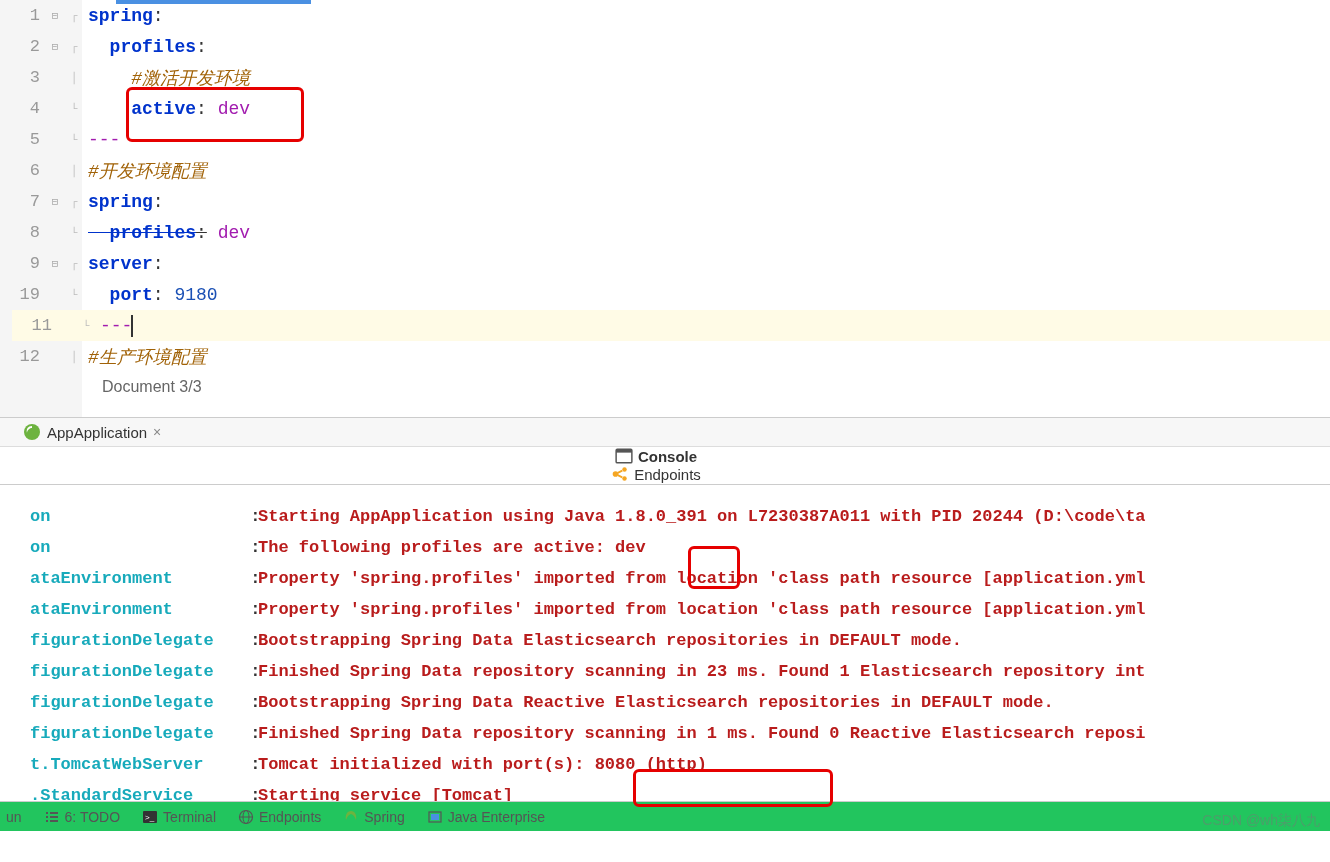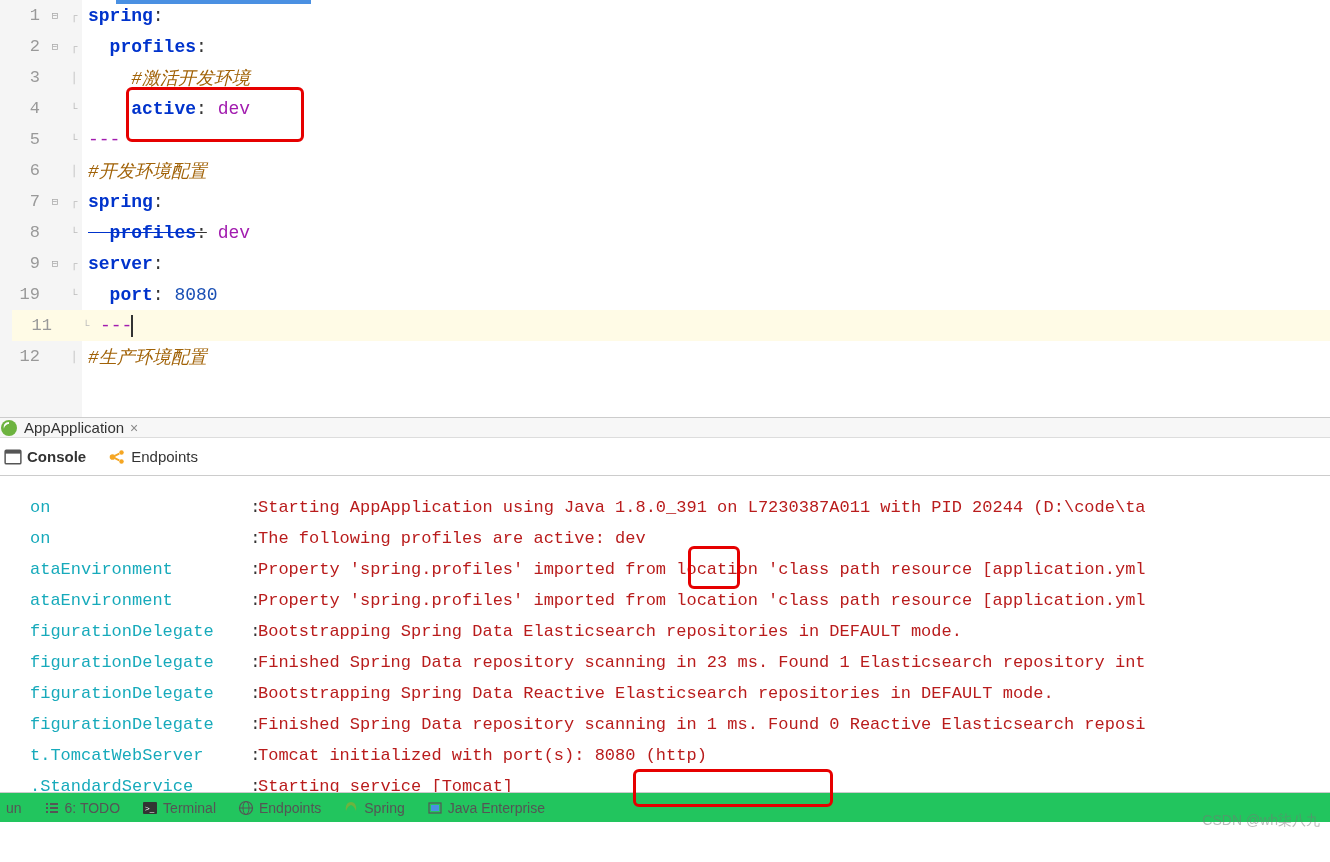--- a/index.html
+++ b/index.html
@@ -21,32 +21,32 @@
 
 .red-box { position: absolute; border: 3px solid #e60000; border-radius: 6px; pointer-events: none; z-index: 2; }
 .rb1 { left: 126px; top: 87px; width: 178px; height: 55px; }
 .rb2 { left: 688px; top: 546px; width: 52px; height: 43px; }
 .rb3 { left: 633px; top: 769px; width: 200px; height: 38px; }
 
 .cursor { display: inline-block; width: 2px; height: 22px; background: #333; vertical-align: middle; margin-left: -1px; }
 
 .status-line { display: flex; align-items: center; height: 30px; padding-left: 102px; font-size: 16px; color: #666; }
 
-.panel-header { height: 21px; border-top: 1px solid #ccc; border-bottom: 1px solid #ddd; display: flex; align-items: center; padding-left: 0; background: #f7f7f7; }
+.panel-header { height: 30px; border-top: 1px solid #ccc; border-bottom: 1px solid #ddd; display: flex; align-items: center; padding-left: 23px; background: #f7f7f7; }
 .run-icon { width: 18px; height: 18px; margin-right: 6px; position: relative; }
 .run-icon svg { width: 18px; height: 18px; }
 .panel-title { font-size: 15px; color: #333; }
 .close-x { font-size: 14px; color: #888; margin-left: 6px; }
 
-.tabs-row { height: 38px; border-bottom: 1px solid #ccc; display: flex; align-items: center; padding-left: 4px; background: #fff; }
+.tabs-row { height: 38px; border-bottom: 1px solid #ccc; display: flex; align-items: center; padding-left: 4px; background: #fff; flex-direction: column; }
 .tab { display: flex; align-items: center; margin-right: 22px; cursor: pointer; font-size: 15px; }
 .tab-icon { width: 18px; height: 18px; margin-right: 5px; }
 .tab-active { font-weight: bold; }
 
-.console-area { height: 316px; background: #fff; overflow: hidden; font-family: "Consolas", "Courier New", monospace; font-size: 17px; line-height: 31px; padding-left: 30px; padding-top: 16px; white-space: pre; }
+.console-area { height: 316px; background: #fff; overflow: hidden; font-family: "Consolas", "Courier New", monospace; font-size: 17px; line-height: 31px; padding-left: 30px; padding-top: 16px; white-space: pre; font-weight: bold; }
 .console-line { display: flex; }
 .src { color: #17aabb; width: 210px; overflow: hidden; }
 .sep { color: #333; width: 18px; }
 .msg { color: #b91c1c; flex: 1; }
 
 .bottom-bar { height: 30px; border-top: 1px solid #ccc; background: #22c55e; display: flex; align-items: center; padding-left: 6px; font-size: 14px; color: #555; }
 .bottom-item { display: flex; align-items: center; margin-right: 22px; cursor: pointer; }
 .bottom-icon { width: 16px; height: 16px; margin-right: 5px; }
 
 .watermark { position: absolute; right: 10px; bottom: 32px; font-size: 14px; color: rgba(120,120,120,0.5); pointer-events: none; }
@@ -111,36 +111,37 @@
       <div class="code-line">
         <div class="ln">9</div>
         <div class="fold">⊟</div>
         <div class="ind">┌</div>
         <div class="code-content"><span class="kw">server</span><span class="">:</span></div>
       </div>
       <div class="code-line">
         <div class="ln">19</div>
         <div class="fold"></div>
         <div class="ind">└</div>
-        <div class="code-content"><span class="kw">  port</span><span class="">:</span><span class="num"> 8080</span></div>
+        <div class="code-content"><span class="kw">  port</span><span class="">:</span><span class="num"> 9180</span></div>
       </div>
       <div class="code-line line-highlight">
         <div class="ln">11</div>
         <div class="fold"></div>
         <div class="ind">└</div>
         <div class="code-content"><span class="val">---</span><span class="cursor"></span></div>
       </div>
       <div class="code-line">
         <div class="ln">12</div>
         <div class="fold"></div>
         <div class="ind">│</div>
         <div class="code-content"><span class="comment">#生产环境配置</span></div>
       </div>
     </div>
   <div class="red-box rb1"></div>
+  <div class="status-line">Document 3/3</div>
 </div>
 
 <div class="panel-header">
   <span class="run-icon">
     <svg viewBox="0 0 18 18">
         <circle cx="9" cy="9" r="8" fill="#6db33f"></circle>
         <path d="M9 3 C5 3 3 6 4 10 C4 7 7 5 9 5 Z" fill="#fff"></path>
       </svg>
   </span>
   <span class="panel-title">AppApplication</span>

